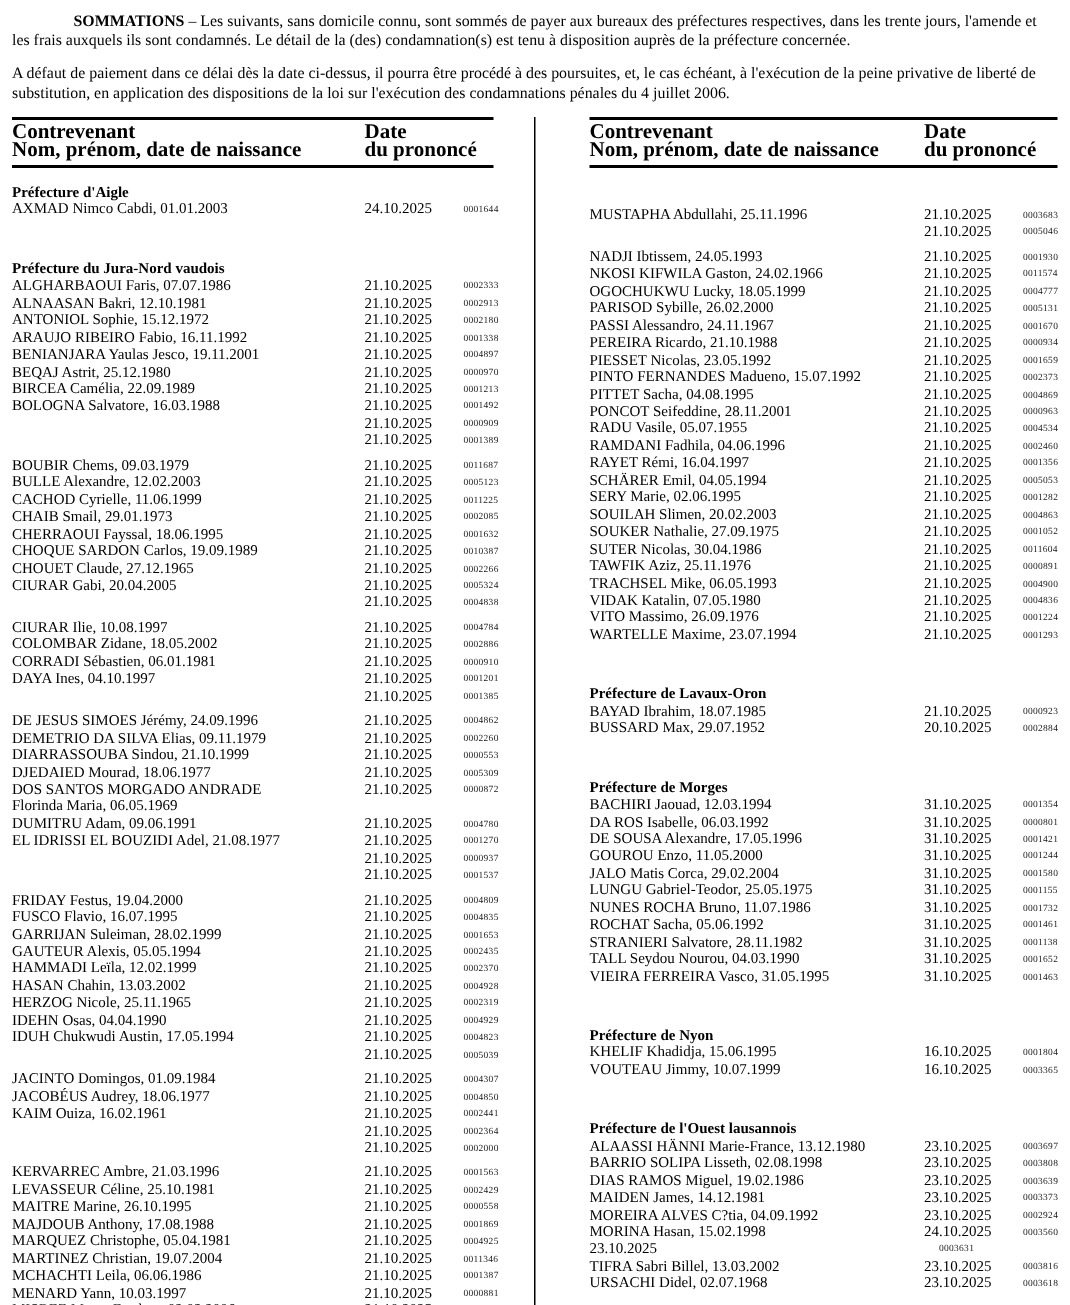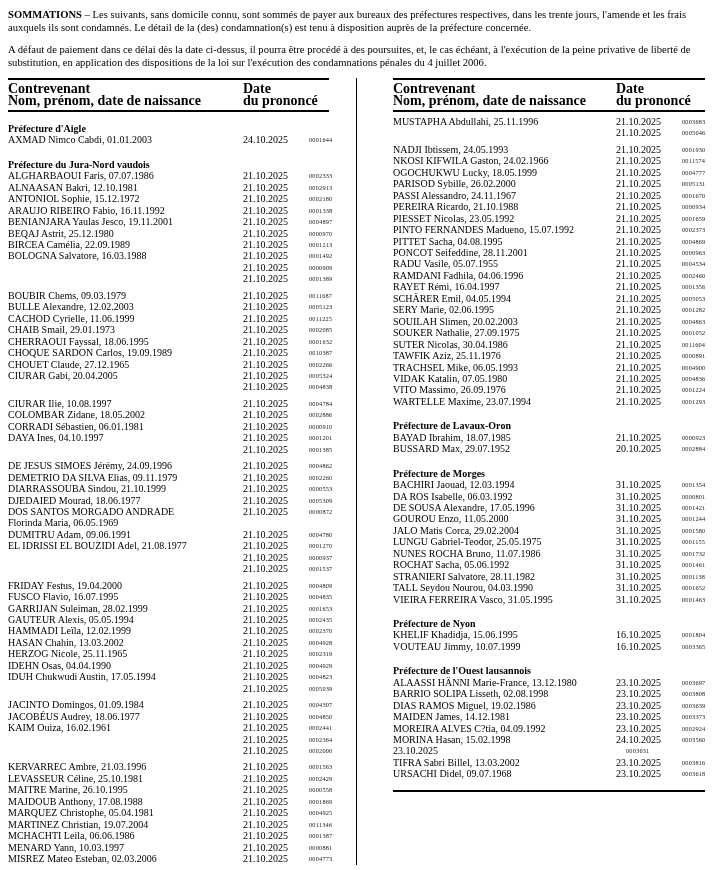--- a/index.html
+++ b/index.html
@@ -1,31 +1,31 @@
 <!DOCTYPE html>
 <html><head>
 <meta charset="utf-8">
 <style>
   html,body{margin:0;padding:0;background:#fff;}
   body{width:713px;height:870px;overflow:hidden;color:#000;
        font-family:"Liberation Serif","DejaVu Serif",serif;}
   .page{padding:8px 8px 0 8px;box-sizing:border-box;}
   .intro p{font-size:10.6px;line-height:13px;margin:0 0 9px 0;text-align:left;}
-  .intro b{font-weight:bold;}
+  .intro b{font-weight:bold;margin-left:41px;}
   .cols{display:flex;align-items:stretch;margin-top:5px;}
   .col{box-sizing:border-box;}
   .col.left{width:349px;border-right:1.5px solid #000;padding-right:27px;}
   .col.right{flex:1;padding-left:36px;}
   .col-header{border-top:2px solid #000;border-bottom:2px solid #000;
               padding:3px 0 4px 0;display:grid;grid-template-columns:235px 1fr;
               font-weight:bold;font-size:14px;line-height:11.5px;}
   .col.right .col-header{grid-template-columns:223px 1fr;}
-  .sec-title{font-weight:bold;font-size:10px;line-height:11.4px;margin-top:13px;}
+  .sec-title{font-weight:bold;font-size:10px;line-height:11.4px;margin-top:28px;}
   .section.first .sec-title{margin-top:11px;}
-  .section.no-title{margin-top:4px;}
+  .section.no-title{margin-top:26px;}
   .row{display:grid;grid-template-columns:235px 56px 1fr;
        font-size:10px;line-height:11.45px;}
   .col.right .row{grid-template-columns:223px 56px 1fr;}
   .cell-name{white-space:normal;padding-right:6px;}
   .cell-date{white-space:nowrap;}
   .cell-ref{font-size:6.3px;line-height:11.45px;padding-left:10px;color:#1a1a1a;
             font-family:"Liberation Serif","DejaVu Serif",serif;letter-spacing:.2px;}
   .entry.multi{margin-bottom:5px;}
   .bottom-rule{border-top:2px solid #000;margin-top:10px;height:0;}
 </style>
@@ -808,21 +808,21 @@
             </div>
             <div class="entry">
               <div class="row">
                 <div class="cell-name">TIFRA Sabri Billel, 13.03.2002</div>
                 <div class="cell-date">23.10.2025</div>
                 <div class="cell-ref">0003816</div>
               </div>
             </div>
             <div class="entry">
               <div class="row">
-                <div class="cell-name">URSACHI Didel, 09.07.1968</div>
+                <div class="cell-name">URSACHI Didel, 02.07.1968</div>
                 <div class="cell-date">23.10.2025</div>
                 <div class="cell-ref">0003618</div>
               </div>
             </div>
           </div>
         </div>
       <div class="bottom-rule"></div>
     </div>
 
   </div>

